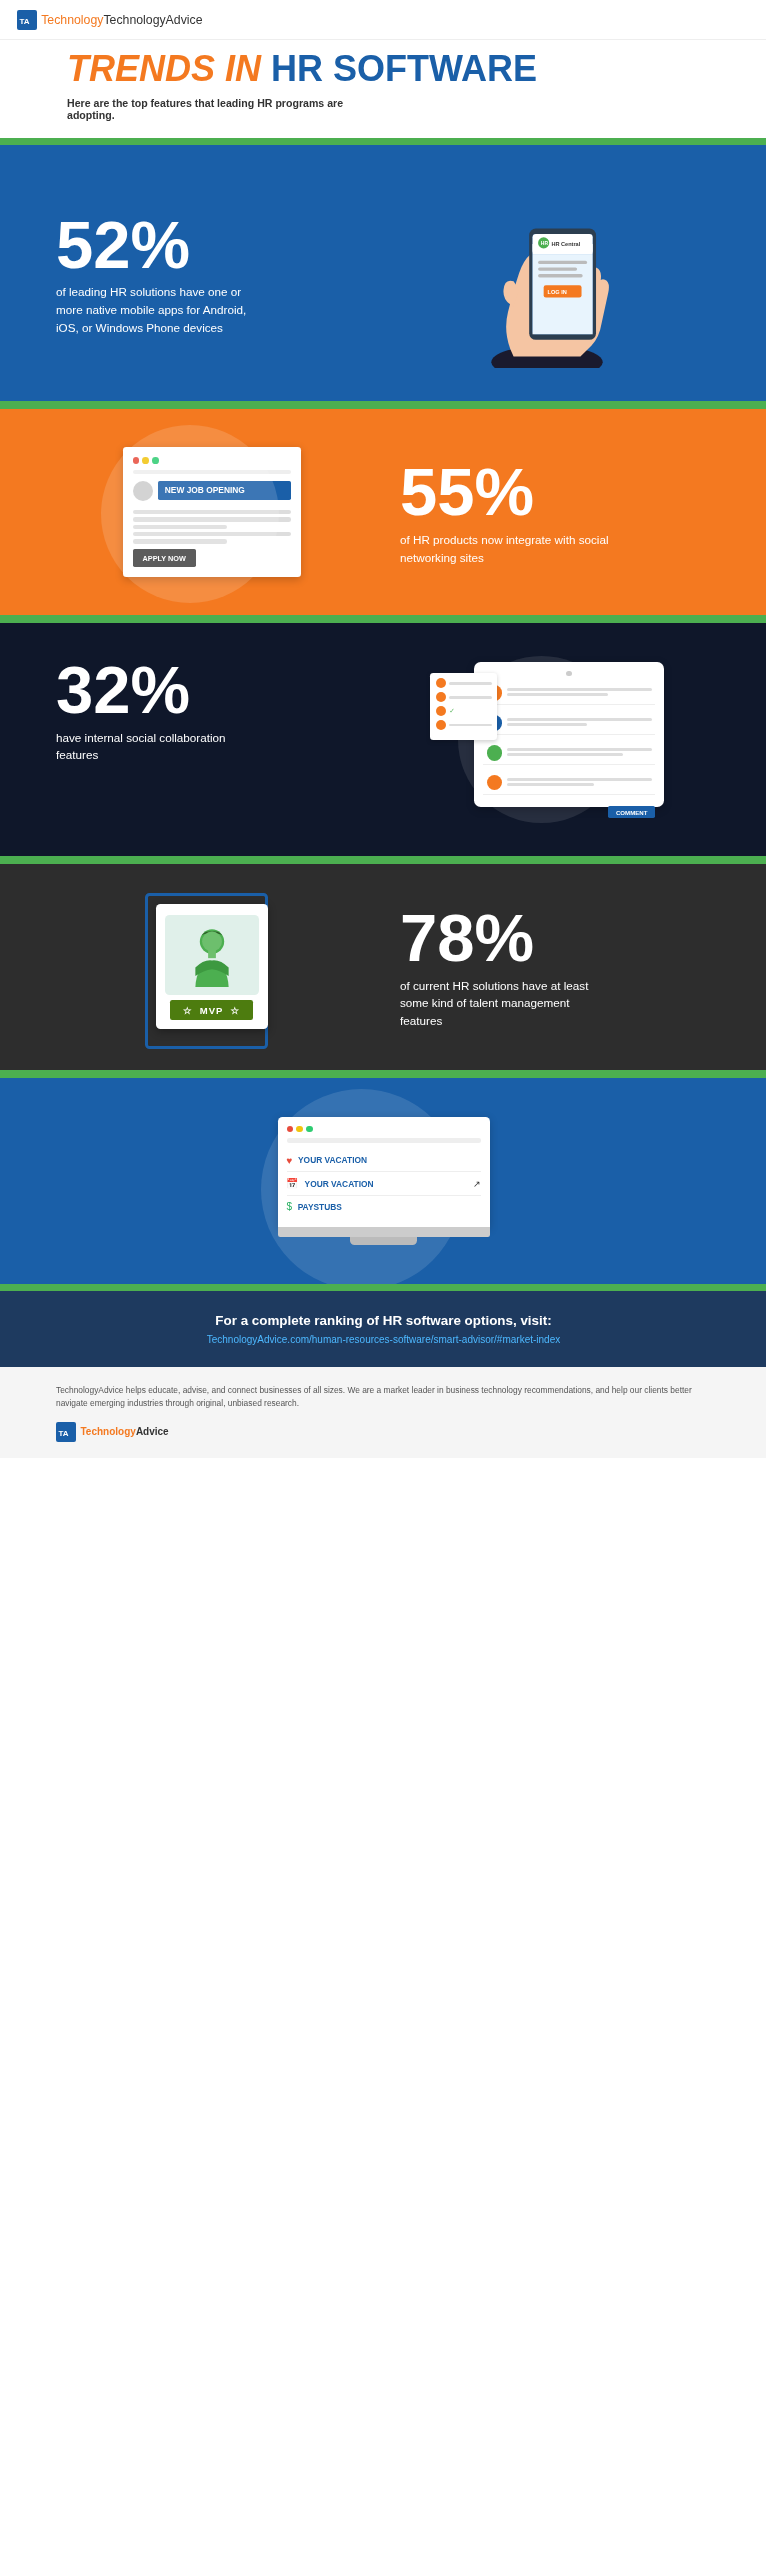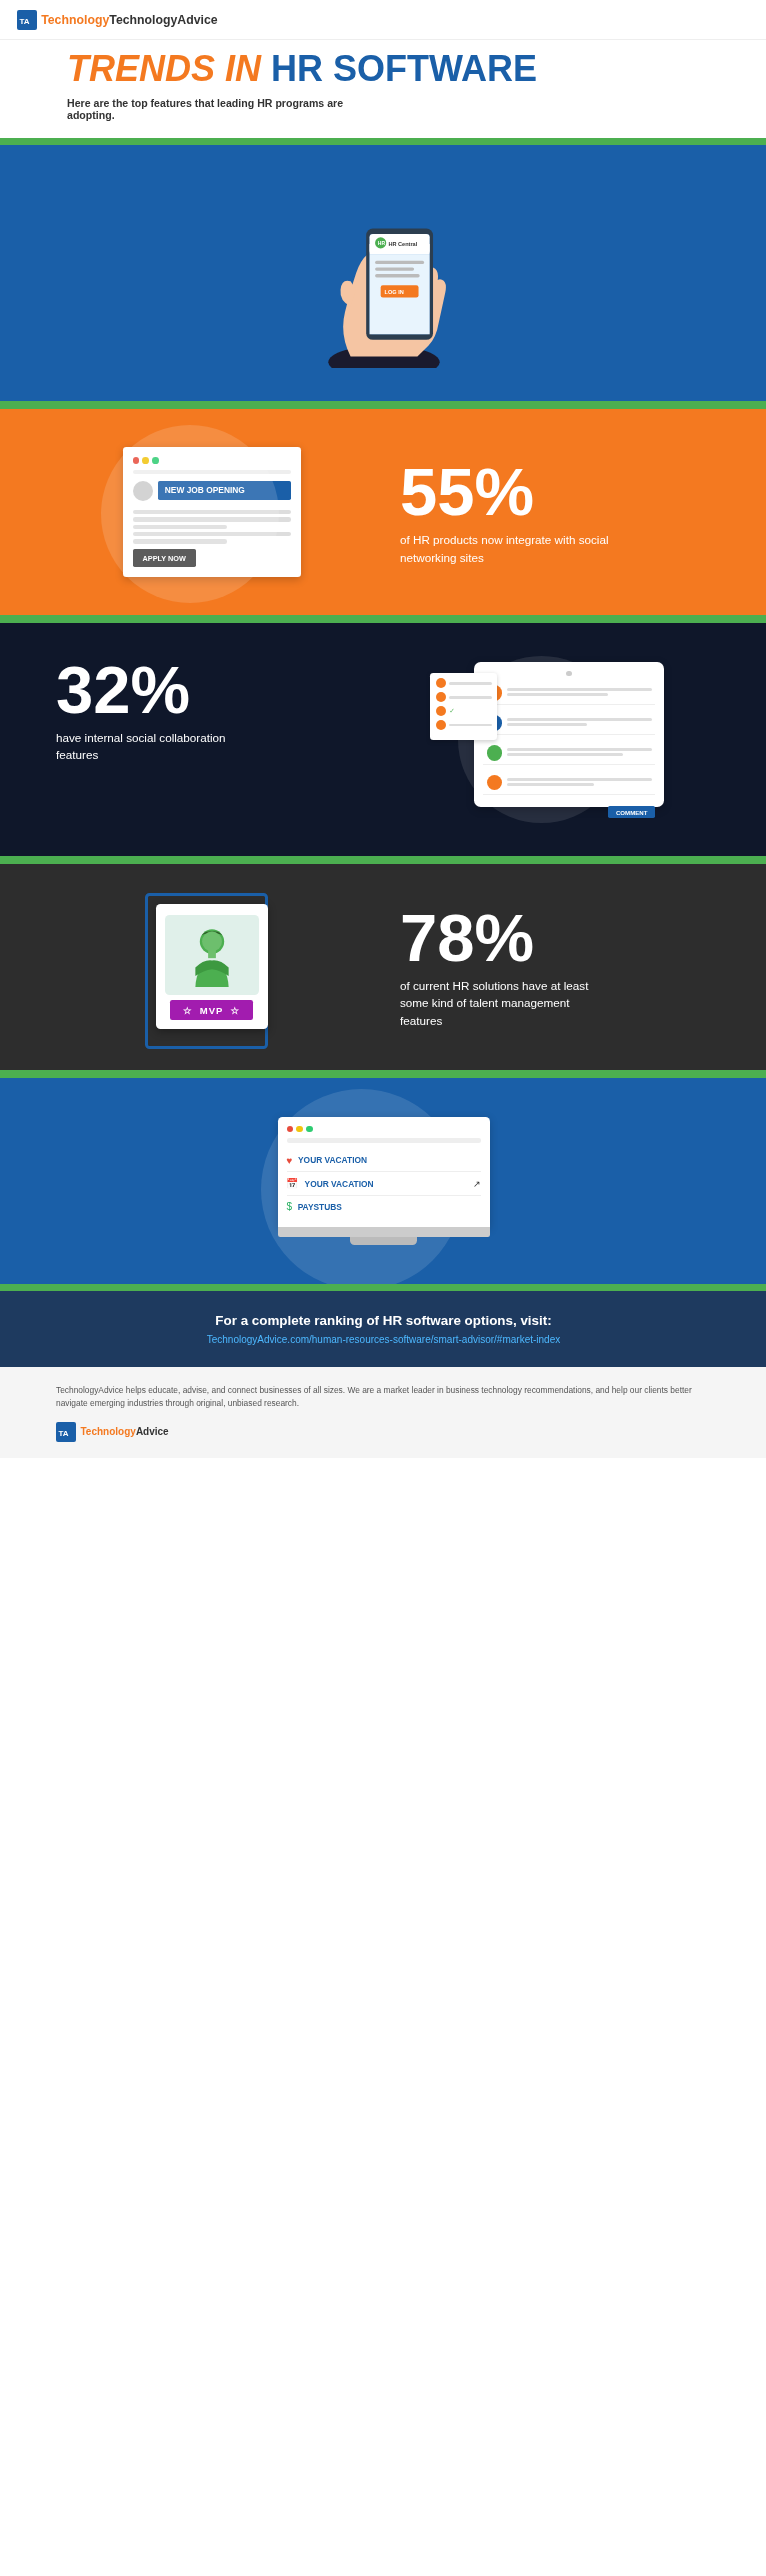--- a/index.html
+++ b/index.html
@@ -19,21 +19,21 @@
       display: flex;
       align-items: center;
       gap: 4.5px;
     }
     .logo-icon {
       width: 20px;
       height: 20px;
     }
     .logo-text {
       font-size: 12.3px;
-      font-weight: bold;
+      font-weight: normal;
       color: #333;
     }
     .logo-text span {
       color: #0078c8;
     }
 
     
     .title-section {
       background: #fff;
       padding: 11px 67px 16.7px 67px;
@@ -314,21 +314,21 @@
     
     .mvp-card {
       background: #fff;
       border-radius: 4.5px;
       width: 112px;
       padding: 11px 9px 9px 9px;
       text-align: center;
       box-shadow: 0 2.2px 9px rgba(0,0,0,0.3);
     }
     .mvp-banner {
-      background: #a21caf;
+      background: #4d7c0f;
       color: #fff;
       font-size: 9.5px;
       font-weight: bold;
       padding: 4.5px 13.4px;
       border-radius: 2.2px;
       letter-spacing: 1.1px;
       display: inline-block;
     }
 
     
@@ -453,20 +453,24 @@
 <div class="title-section">
   <div class="main-title">
     <span class="trends-in">TRENDS IN</span>&nbsp;<span class="hr-software">HR SOFTWARE</span>
   </div>
   <p class="highlight-text">Here are the top features that leading HR programs are adopting.</p>
 </div>
 
 <div class="green-bar"></div>
 
 <div class="section-1 section-relative">
+  <div class="section-1-left">
+    <div class="big-percent">52%</div>
+    <p class="section-desc">of leading HR solutions have one or more native mobile apps for Android, iOS, or Windows Phone devices</p>
+  </div>
   <div class="section-1-right">
 
     <div style="position:relative; width:156px; height:190px;">
       
       <svg width="156" height="190" viewBox="0 0 280 340">
 
         <ellipse cx="140" cy="330" rx="100" ry="30" fill="#1a1a2e"></ellipse>
 
         <path d="M80,320 Q60,280 70,240 Q80,200 90,170 Q100,140 120,130 Q130,125 140,130 Q150,135 155,145 L170,200 L180,160 Q185,140 200,145 Q215,150 210,170 L200,210 L210,175 Q215,155 228,160 Q240,165 236,185 L224,220 L230,195 Q234,178 244,182 Q254,186 250,205 L238,260 Q234,285 220,300 L200,320 Z" fill="#f5c5a3"></path>
 

